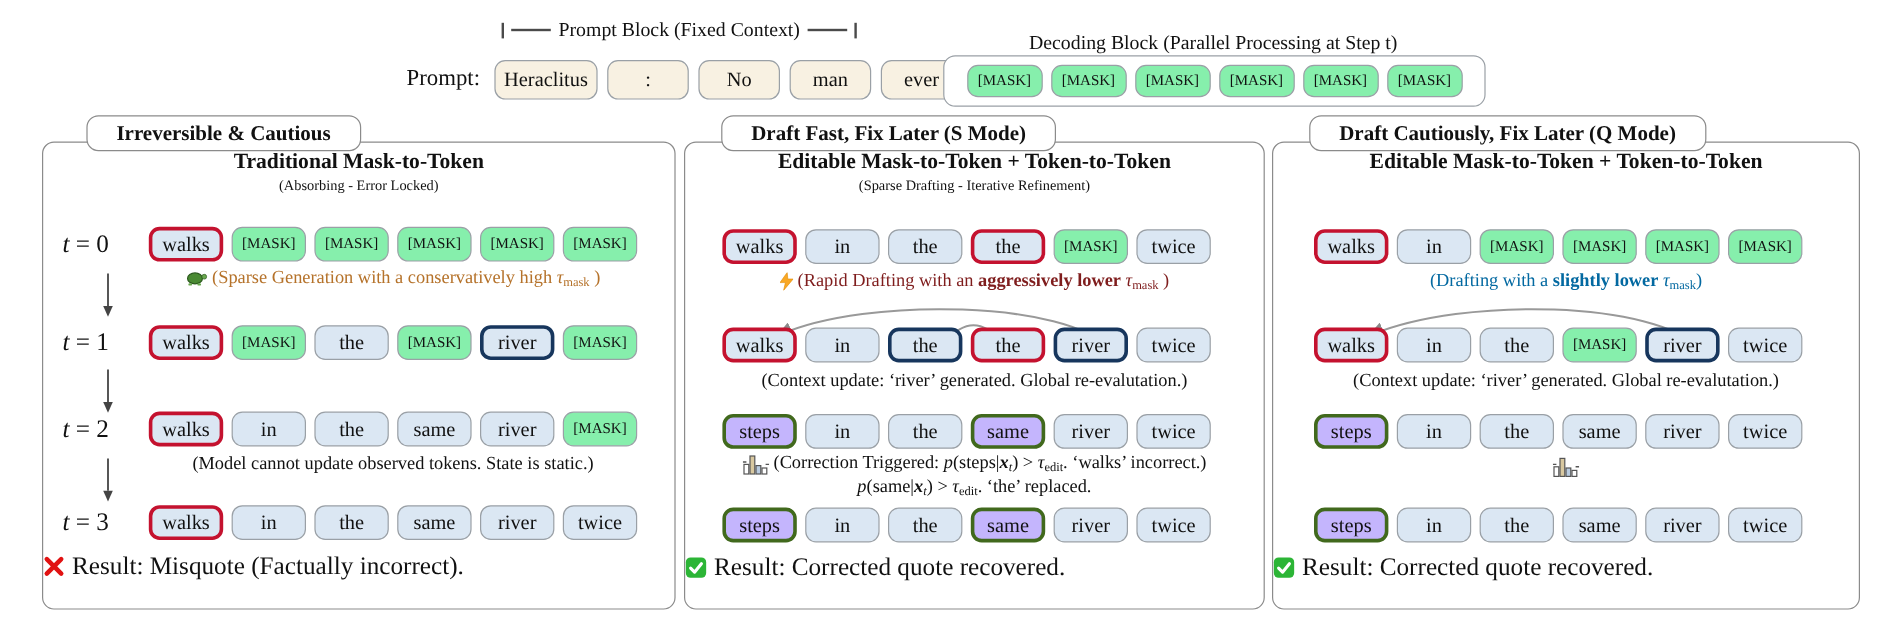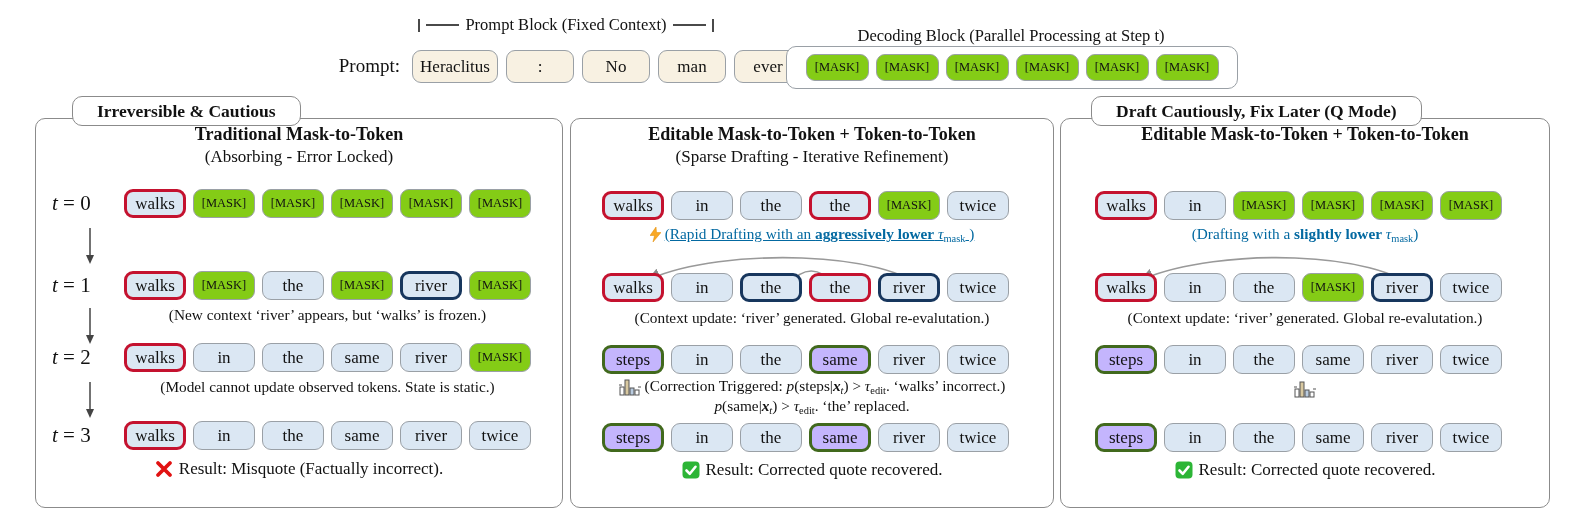--- a/index.html
+++ b/index.html
@@ -19,21 +19,21 @@
   .token-row{display:flex;gap:7px;justify-content:center;}
   #prompt-tokens{position:absolute;left:412px;top:50px;gap:8px;}
   #decoding-box{position:absolute;left:786px;top:46px;width:450px;height:41px;
       border:1.6px solid #9aa0a6;border-radius:10px;display:flex;align-items:center;
       justify-content:center;gap:7px;background:#fff;}
 
   
   .token{display:inline-flex;align-items:center;justify-content:center;
       width:62px;height:29px;border-radius:9px;border:1.6px solid #9aa0a6;
       background:#dbe7f3;font-size:17px;box-sizing:border-box;flex:0 0 auto;}
-  .tok-mask{background:#84cc16;font-size:12.5px;}
+  .tok-mask{background:#86efac;font-size:12.5px;}
   .tok-red{border:3px solid #c4122f;}
   .tok-navy{border:3px solid #17365d;}
   .tok-green{border:3px solid #41691d;background:#c4b5fd;}
   .tok-prompt{background:#f8f1e2;width:68px;height:33px;}
   #prompt-tokens .token:first-child{width:86px;}
   #decoding-box .token{width:63px;height:27px;}
 
   
   .panel{position:absolute;top:118px;height:388px;border:1.6px solid #8b8b8b;
       border-radius:10px;background:#fff;}
@@ -41,49 +41,49 @@
   #panel-mid{left:570px;width:482px;}
   #panel-right{left:1060px;width:488px;}
   .tab{position:absolute;top:-23px;height:28px;display:flex;align-items:center;
       padding:0 24px;border:1.6px solid #8b8b8b;border-radius:10px;background:#fff;
       font-weight:700;font-size:17.5px;white-space:nowrap;z-index:2;}
   #panel-left .tab{left:36px;}
   #panel-mid .tab{left:30px;}
   #panel-right .tab{left:30px;}
   .ptitle{position:absolute;top:5px;left:0;width:100%;text-align:center;
       font-weight:700;font-size:18px;}
-  .psub{position:absolute;top:28px;left:0;width:100%;text-align:center;font-size:17px;}
+  .psub{position:absolute;top:28px;left:0;width:100%;text-align:center;font-size:12px;}
 
   .prow{position:absolute;}
   .caption{position:absolute;width:100%;text-align:center;font-size:15.3px;
       display:flex;justify-content:center;align-items:center;gap:4px;white-space:nowrap;}
   .cap-orange{color:#b5722a;}
-  .cap-purple{color:#0369a1;text-decoration:underline;}
+  .cap-purple{color:#7f1d1d;}
   .cap-green{color:#0369a1;}
   .seg-i{font-style:italic;}
   .seg-b{font-weight:700;}
   .seg-bi{font-weight:700;font-style:italic;}
   .seg-sub{font-size:0.68em;vertical-align:-0.25em;}
   .seg-subi{font-size:0.68em;vertical-align:-0.25em;font-style:italic;}
 
   
   #panel-left .tlabel{position:absolute;left:16px;width:70px;font-size:21px;white-space:nowrap;}
   #panel-left .prow{left:88px;}
   #panel-left .caption{left:88px;width:407px;}
   .downarrow{position:absolute;left:48px;}
 
   
   #panel-mid .prow{left:31px;}
   #panel-right .prow{left:34px;}
   .arcs{position:absolute;top:126px;}
   #panel-mid .arcs{left:31px;}
   #panel-right .arcs{left:34px;}
 
-  .result{position:absolute;left:0;width:100%;display:flex;justify-content:center;
-      align-items:center;gap:6px;font-size:17px;}
+  .result{position:absolute;left:0;width:100%;display:flex;
+      align-items:center;gap:6px;font-size:21px;}
   .icon{display:inline-flex;flex:0 0 auto;}
 </style>
 </head>
 <body>
 
 <div id="fig">
 
   <div class="bracket" id="bracket-prompt">
     <span class="tick"></span>
     <span class="bline"></span>
@@ -123,37 +123,45 @@
 
     <div class="tlabel" style="top:72px"><span class="seg-i">t</span><span> = 0</span></div>
     <div class="prow token-row" style="top:70px">
         <span class="token tok-red">walks</span>
         <span class="token tok-mask">[MASK]</span>
         <span class="token tok-mask">[MASK]</span>
         <span class="token tok-mask">[MASK]</span>
         <span class="token tok-mask">[MASK]</span>
         <span class="token tok-mask">[MASK]</span>
       </div>
+    <div class="caption cap-orange" style="top:104px">
+      <span class="icon">
+        <svg width="18" height="14" viewBox="0 0 18 14">
+            <ellipse cx="7.5" cy="7" rx="6.2" ry="4.6" fill="#4a8a33" stroke="#2c5a1e"></ellipse>
+            <circle cx="15.2" cy="5.6" r="2" fill="#6aa84f" stroke="#2c5a1e" stroke-width="0.6"></circle>
+            <rect x="2" y="11" width="3" height="2" rx="1" fill="#6aa84f"></rect>
+            <rect x="9.5" y="11" width="3" height="2" rx="1" fill="#6aa84f"></rect>
+          </svg>
+      </span>
+      <span><span>(Sparse Generation with a conservatively high </span><span class="seg-i">τ</span><span class="seg-sub">mask</span><span> )</span></span>
+    </div>
     <svg class="downarrow" style="top:108px" width="12" height="38" viewBox="0 0 12 38">
         <line x1="6" y1="1" x2="6" y2="28" stroke="#444" stroke-width="1.5"></line>
         <polygon points="2,28 10,28 6,37" fill="#444"></polygon>
       </svg>
 
     <div class="tlabel" style="top:154px"><span class="seg-i">t</span><span> = 1</span></div>
     <div class="prow token-row" style="top:152px">
         <span class="token tok-red">walks</span>
         <span class="token tok-mask">[MASK]</span>
         <span class="token tok-plain">the</span>
         <span class="token tok-mask">[MASK]</span>
         <span class="token tok-navy">river</span>
         <span class="token tok-mask">[MASK]</span>
       </div>
-    <div class="caption" style="top:187px">
-      <span><span>(New context ‘river’ appears, but ‘walks’ is frozen.)</span></span>
-    </div>
     <svg class="downarrow" style="top:188px" width="12" height="38" viewBox="0 0 12 38">
         <line x1="6" y1="1" x2="6" y2="28" stroke="#444" stroke-width="1.5"></line>
         <polygon points="2,28 10,28 6,37" fill="#444"></polygon>
       </svg>
 
     <div class="tlabel" style="top:226px"><span class="seg-i">t</span><span> = 2</span></div>
     <div class="prow token-row" style="top:224px">
         <span class="token tok-red">walks</span>
         <span class="token tok-plain">in</span>
         <span class="token tok-plain">the</span>
@@ -183,20 +191,21 @@
       <span class="icon">
         <svg width="18" height="18" viewBox="0 0 18 18">
             <path d="M3 3 L15 15 M15 3 L3 15" stroke="#e11212" stroke-width="3.8" stroke-linecap="round"></path>
           </svg>
       </span>
       <span>Result: Misquote (Factually incorrect).</span>
     </div>
   </div>
 
   <div class="panel" id="panel-mid">
+    <div class="tab">Draft Fast, Fix Later (S Mode)</div>
     <div class="ptitle">Editable Mask-to-Token + Token-to-Token</div>
     <div class="psub">(Sparse Drafting - Iterative Refinement)</div>
 
     <div class="prow token-row" style="top:72px">
         <span class="token tok-red">walks</span>
         <span class="token tok-plain">in</span>
         <span class="token tok-plain">the</span>
         <span class="token tok-red">the</span>
         <span class="token tok-mask">[MASK]</span>
         <span class="token tok-plain">twice</span>

